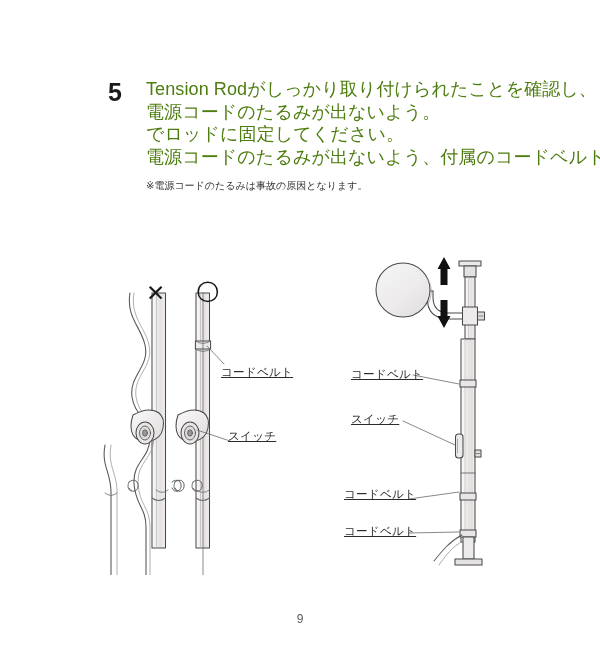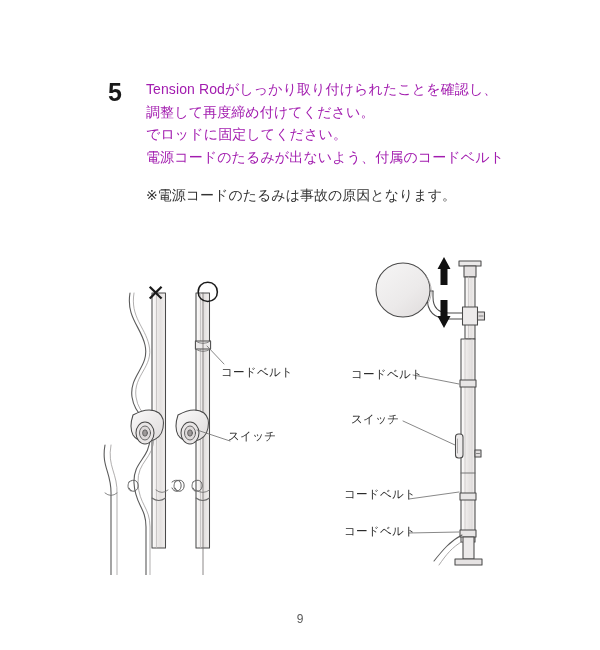--- a/index.html
+++ b/index.html
@@ -31,30 +31,30 @@
     font-size: 25px;
     font-weight: bold;
     line-height: 1;
     color: #1a1a1a;
     letter-spacing: -0.5px;
   }
   #step-body {
     margin-left: 38px;
   }
   .body-line {
-    font-size: 14px;
+    font-size: 18px;
     line-height: 22.5px;
     letter-spacing: 0.1px;
-    color: #a21caf;
+    color: #4d7c0f;
     white-space: nowrap;
   }
   #note-line {
     margin-left: 38px;
-    margin-top: 19px;
-    font-size: 14px;
+    margin-top: 9px;
+    font-size: 10px;
     line-height: 17px;
     color: #333333;
     white-space: nowrap;
   }
 
   
   #figure {
     position: absolute;
     left: 0;
     top: 245px;
@@ -75,20 +75,21 @@
   #mark-o { left: 196px; top: 281px; }
 
   
   .callout {
     position: absolute;
     font-size: 11.6px;
     line-height: 1.2;
     color: #2b2b2b;
     white-space: nowrap;
     letter-spacing: 0.2px;
+    text-decoration: underline;
   }
   #cl-left-belt   { left: 221px; top: 365px; }
   #cl-left-switch { left: 228px; top: 429px; }
   #cl-r-belt1     { left: 351px; top: 367px; }
   #cl-r-switch    { left: 351px; top: 412px; }
   #cl-r-belt2     { left: 344px; top: 487px; }
   #cl-r-belt3     { left: 344px; top: 524px; }
 
   
   #page-number {
@@ -103,21 +104,21 @@
 </style>
 </head>
 <body>
 
 <div id="page">
 
   <div id="step-block">
     <div id="step-number">5</div>
     <div id="step-body">
       <div class="body-line">Tension Rodがしっかり取り付けられたことを確認し、</div>
-      <div class="body-line">調整して再度締め付けてください。</div>
+      <div class="body-line">電源コードのたるみが出ないよう。</div>
       <div class="body-line">でロッドに固定してください。</div>
       <div class="body-line">電源コードのたるみが出ないよう、付属のコードベルト</div>
     </div>
     <div id="note-line">※電源コードのたるみは事故の原因となります。</div>
   </div>
 
   <div id="figure">
     <svg width="600" height="330" viewBox="0 0 600 330" xmlns="http://www.w3.org/2000/svg">
       <defs>
         <linearGradient id="rodgrad" x1="0" y1="0" x2="1" y2="0">

